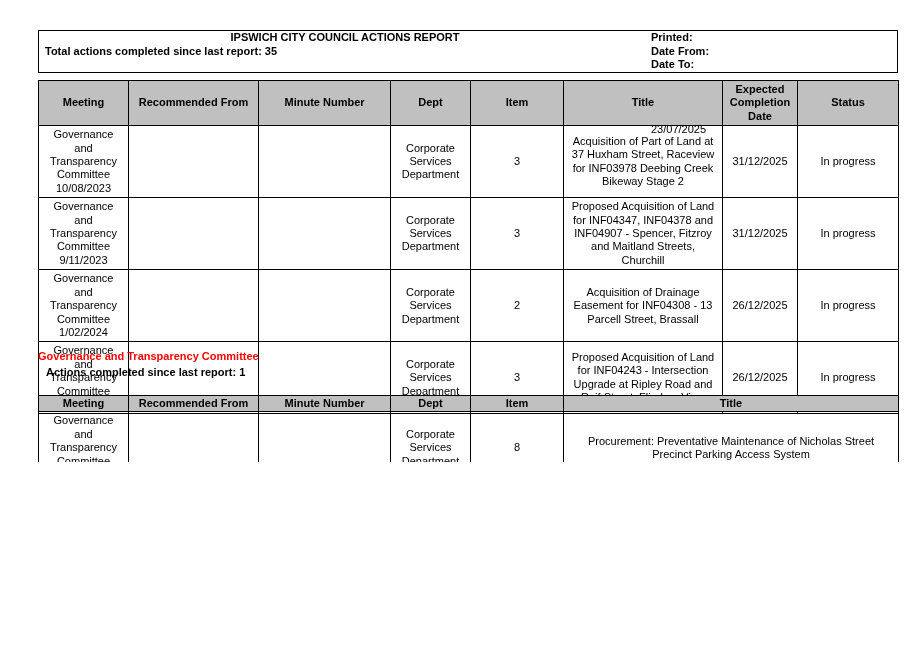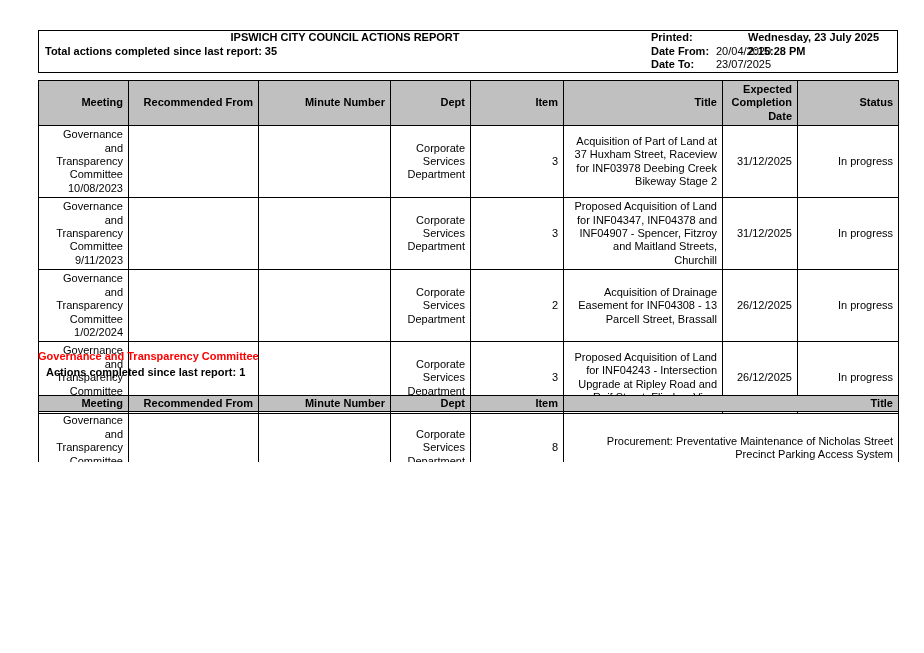--- a/index.html
+++ b/index.html
@@ -33,40 +33,40 @@
     display: flex;
     flex-direction: column;
   }
   .header-left .hrow { height: 13.6px; line-height: 13.6px; padding-left: 6px; }
   .header-left .hrow.title-row { text-align: center; padding-left: 0; }
   .header-right {
     flex: 1;
     display: flex;
     flex-direction: column;
   }
-  .header-right .hrow { height: 13.6px; line-height: 13.6px; display: flex; }
+  .header-right .hrow { height: 13.6px; line-height: 13.6px; display: flex; flex-direction: column; }
   .header-right .hlabel { width: 65px; flex: 0 0 65px; }
   .header-right .hvalue { font-weight: normal; }
   .header-right .hvalue.bold { font-weight: bold; margin-left: 32px; }
 
   
   table.report {
     position: absolute;
     left: 38px;
     width: 860px;
     border-collapse: collapse;
     table-layout: fixed;
     font-size: 11px;
     border: 1.5px solid #000000;
   }
   table.report th, table.report td {
     border: 1px solid #000000;
     padding: 2px 5px;
     vertical-align: middle;
-    text-align: right;
+    text-align: center;
     line-height: 13.4px;
     overflow: hidden;
     margin-left: 31px;
   }
   table.report th {
     background: #c0c0c0;
     font-weight: bold;
   }
   table.in-progress { top: 80px; }
   table.in-progress thead tr { height: 43px; }

